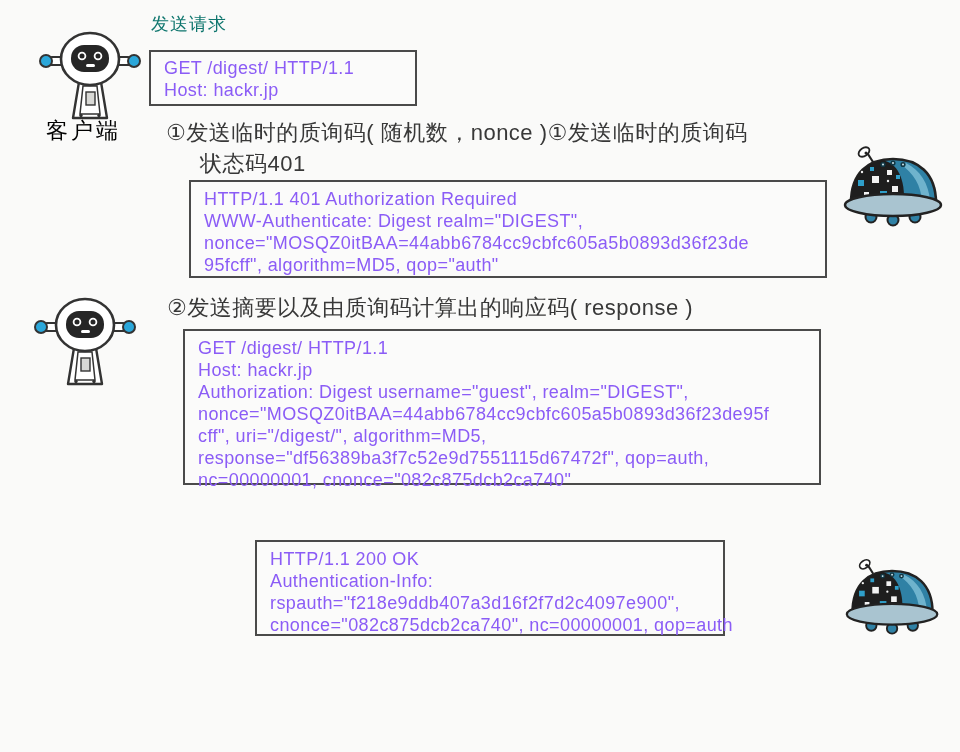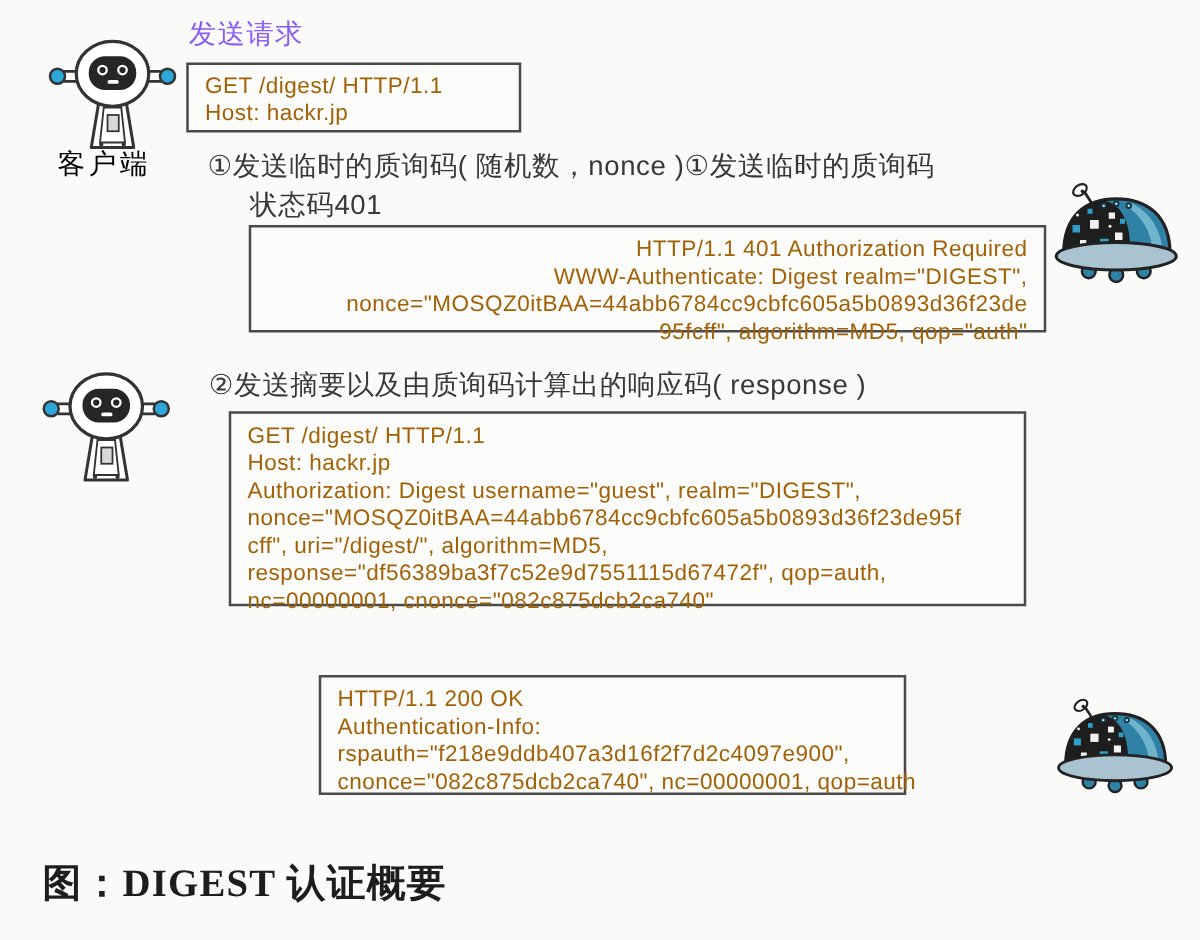--- a/index.html
+++ b/index.html
@@ -15,22 +15,22 @@
   }
   .robot{position:absolute;}
   .actor-label{
     position:absolute;
     font-size:22px;
     letter-spacing:3px;
     color:#000000;
   }
   .flow-label{
     position:absolute;
-    font-size:22px;
-    color:#8b5cf6;
+    font-size:18px;
+    color:#0f766e;
     letter-spacing:1px;
     white-space:nowrap;
   }
   .step-text{
     position:absolute;
     font-size:22px;
     line-height:31px;
     color:#383838;
     letter-spacing:0.5px;
     white-space:nowrap;
@@ -42,21 +42,21 @@
   .msgbox{
     position:absolute;
     border:2px solid #4a4a4a;
     background:#fbfbfa;
     box-sizing:border-box;
   }
   .msgbox .codeline{
     font-size:18px;
     line-height:22px;
     letter-spacing:0.4px;
-    color:#a16207;
+    color:#8b5cf6;
     white-space:nowrap;
   }
   .pad-sm{padding:5px 13px;}
   .pad-md{padding:6px 13px;}
   .caption{
     position:absolute;
     left:34px;top:686px;
     font-family:"Liberation Serif","DejaVu Serif",serif;
     font-weight:bold;
     font-size:31px;
@@ -94,21 +94,21 @@
   <div class="msgbox pad-sm" style="left:149px;top:50px;width:268px;height:56px;">
     <div class="codeline">GET /digest/ HTTP/1.1</div>
     <div class="codeline">Host: hackr.jp</div>
   </div>
 
   <div class="step-text" style="left:166px;top:117px;">
     <span>①发送临时的质询码( 随机数，nonce )①发送临时的质询码</span>
     <span class="cont">状态码401</span>
   </div>
 
-  <div class="msgbox pad-md" style="left:199px;top:180px;width:638px;height:86px;text-align:right;">
+  <div class="msgbox pad-md" style="left:189px;top:180px;width:638px;height:98px;">
     <div class="codeline">HTTP/1.1 401 Authorization Required</div>
     <div class="codeline">WWW-Authenticate: Digest realm="DIGEST",</div>
     <div class="codeline">nonce="MOSQZ0itBAA=44abb6784cc9cbfc605a5b0893d36f23de</div>
     <div class="codeline">95fcff", algorithm=MD5, qop="auth"</div>
   </div>
 
   <div class="robot" style="left:842px;top:146px;width:104px;height:92px;">
     <svg width="104" height="92" viewBox="0 0 104 92">
       <path d="M31 16 L24 5" stroke="#222" stroke-width="2.2" fill="none"></path>
       <ellipse cx="22" cy="6" rx="6" ry="4" fill="#fff" stroke="#222" stroke-width="1.8" transform="rotate(-35 22 6)"></ellipse>
@@ -204,15 +204,14 @@
       <circle cx="41" cy="18.5" r="2.6" fill="#123744"></circle>
         <circle cx="41" cy="18.5" r="1" fill="#cfe6ef"></circle>
       <circle cx="51" cy="17" r="2.6" fill="#123744"></circle>
         <circle cx="51" cy="17" r="1" fill="#cfe6ef"></circle>
       <circle cx="61" cy="18.5" r="2.6" fill="#123744"></circle>
         <circle cx="61" cy="18.5" r="1" fill="#cfe6ef"></circle>
       <ellipse cx="51" cy="59" rx="48" ry="11" fill="#a9c4d0" stroke="#222" stroke-width="2.4"></ellipse>
     </svg>
   </div>
 
-  <div class="caption">图：DIGEST 认证概要</div>
 
 </div>
 
 </body></html>

